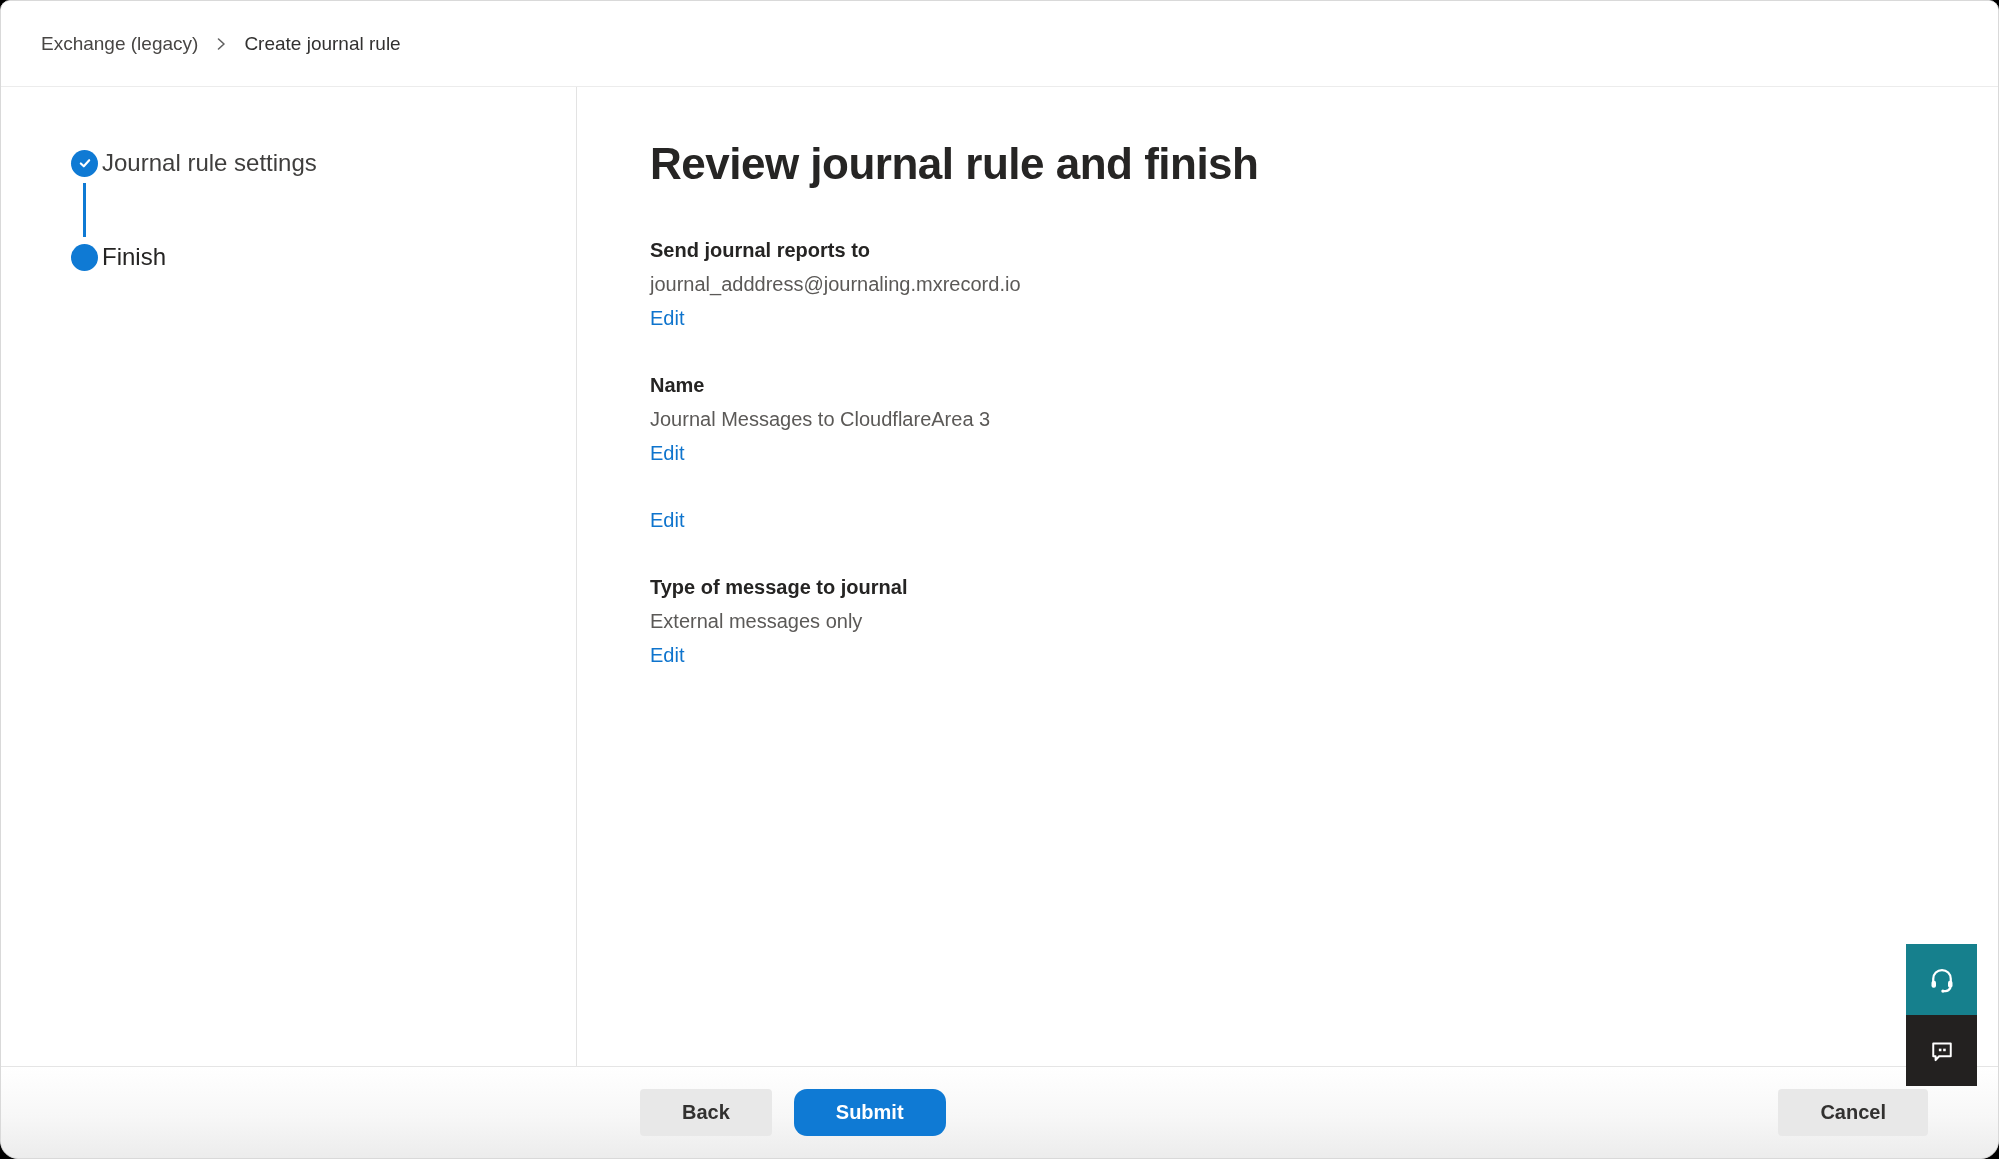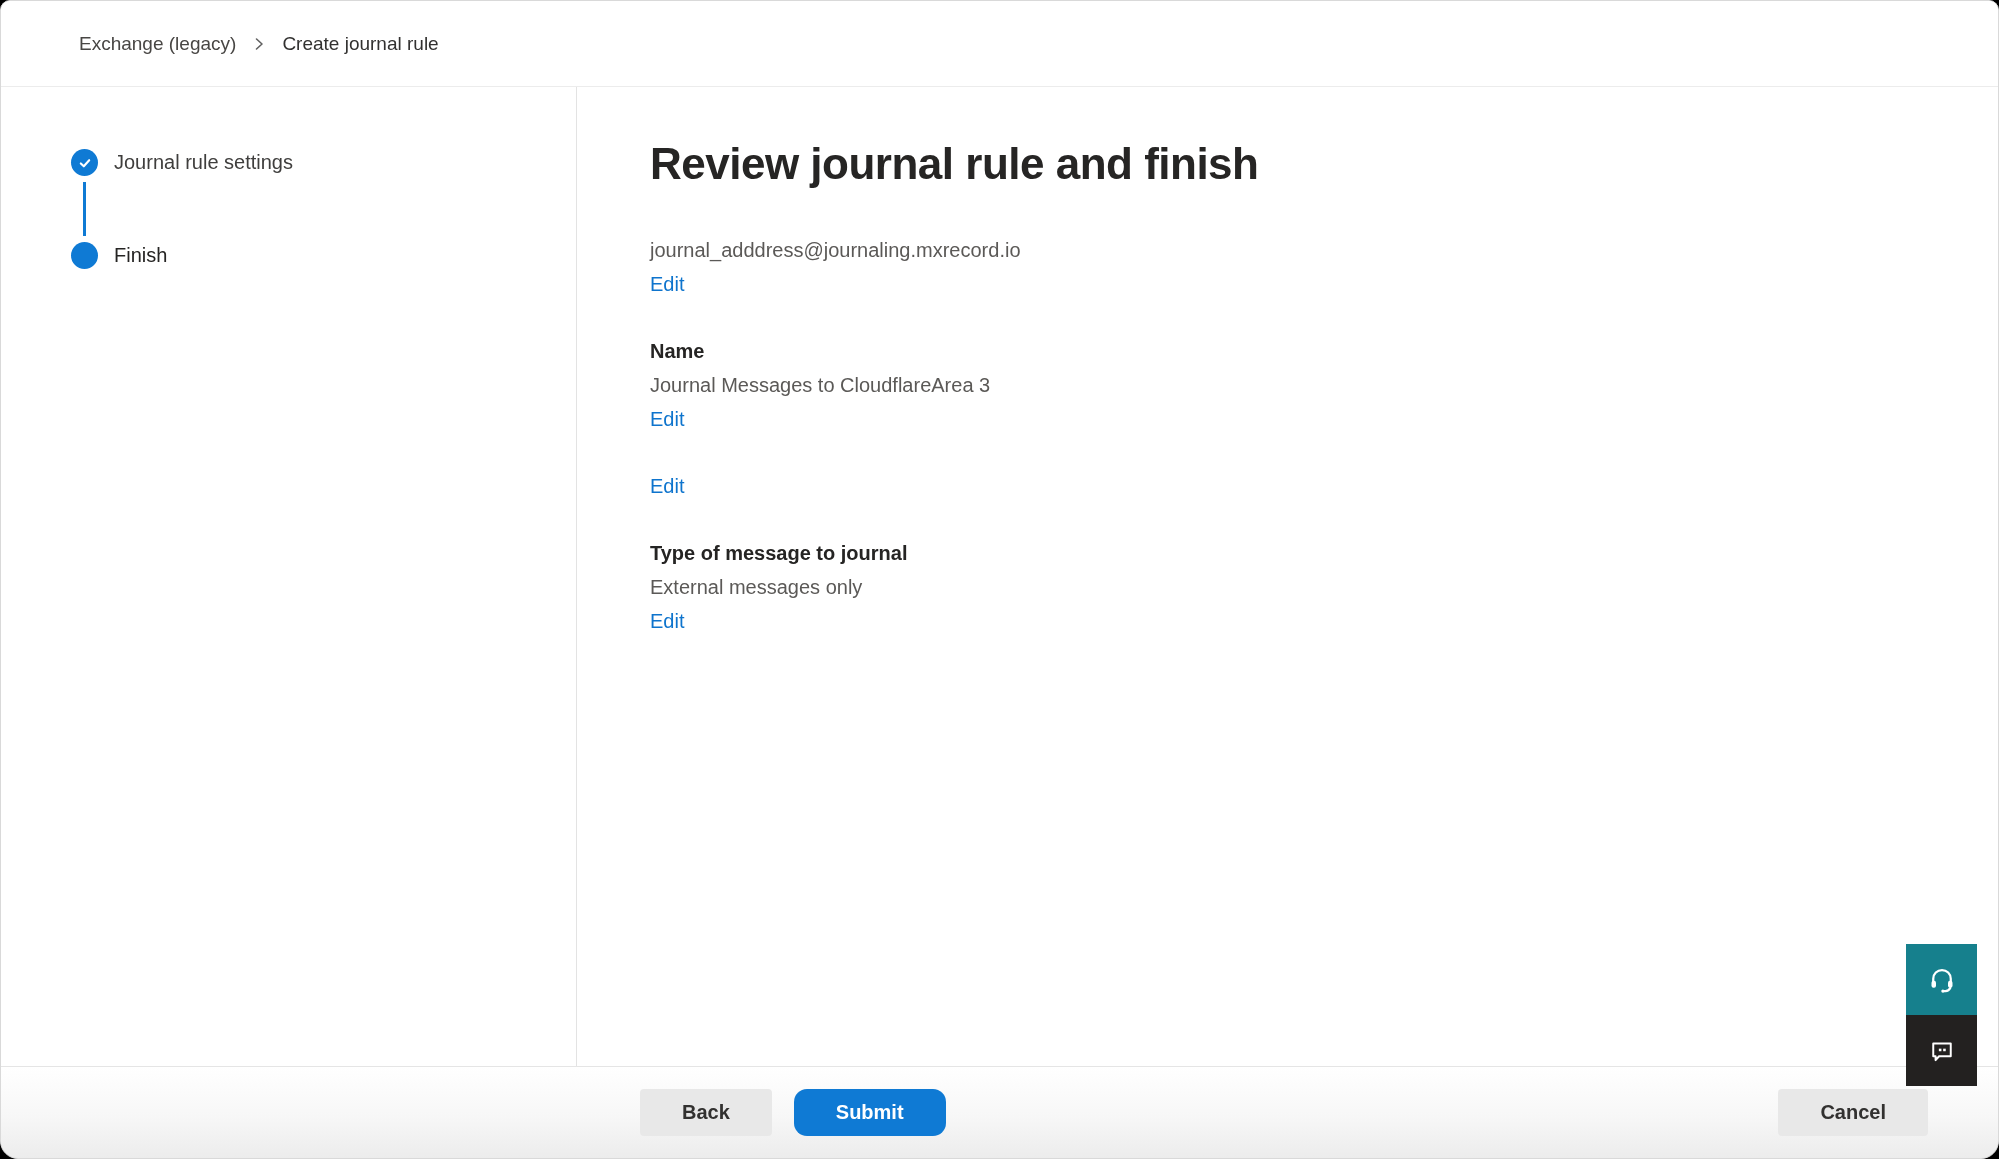--- a/index.html
+++ b/index.html
@@ -25,21 +25,21 @@
     border-radius: 10px 10px 18px 18px;
     display: flex; flex-direction: column;
     overflow: hidden;
     box-shadow: inset 0 -9px 12px -8px rgba(0,0,0,0.45);
   }
 
   
   .breadcrumb-bar {
     height: 86px; flex: 0 0 86px;
     display: flex; align-items: center;
-    padding-left: 78px;
+    padding-left: 40px;
     border-bottom: 1px solid #ececec;
     font-size: 19px;
     background: #fff;
   }
   .crumb-link { color: #484644; text-decoration: none; cursor: pointer; }
   .crumb-sep { display: inline-flex; margin: 0 16px; color: #616161; }
   .crumb-current { color: #323130; }
 
   
   .body-row { flex: 1 1 auto; display: flex; min-height: 0; background: #fff; }
@@ -49,21 +49,21 @@
     border-right: 1px solid #e3e3e3;
     padding: 62px 0 0 70px;
   }
   .step { display: flex; align-items: center; }
   .step-bullet {
     width: 27px; height: 27px; border-radius: 50%;
     background: var(--accent);
     display: inline-flex; align-items: center; justify-content: center;
     flex: 0 0 27px;
   }
-  .step-label { margin-left: 16px; font-size: 20px; color: #3f3e3d; }
+  .step-label { margin-left: 4px; font-size: 24px; color: #3f3e3d; }
   .step-label.bold { font-weight: 400; color: var(--text-dark); }
   .step-connector {
     width: 3px; height: 54px;
     background: var(--accent);
     margin: 6px 0 6px 12px;
   }
 
   
   .content { flex: 1 1 auto; padding: 52px 80px 0 73px; }
   .page-title {
@@ -143,20 +143,21 @@
       <div class="step">
         <span class="step-bullet"></span>
         <span class="step-label bold">Finish</span>
       </div>
     </aside>
 
     <main class="content">
       <h1 class="page-title">Review journal rule and finish</h1>
 
       <section class="review-section">
+        <div class="section-label">Send journal reports to</div>
         <div class="section-value">journal_adddress@journaling.mxrecord.io</div>
         <a class="edit-link">Edit</a>
       </section>
 
       <section class="review-section">
         <div class="section-label">Name</div>
         <div class="section-value">Journal Messages to CloudflareArea 3</div>
         <a class="edit-link">Edit</a>
       </section>
 

